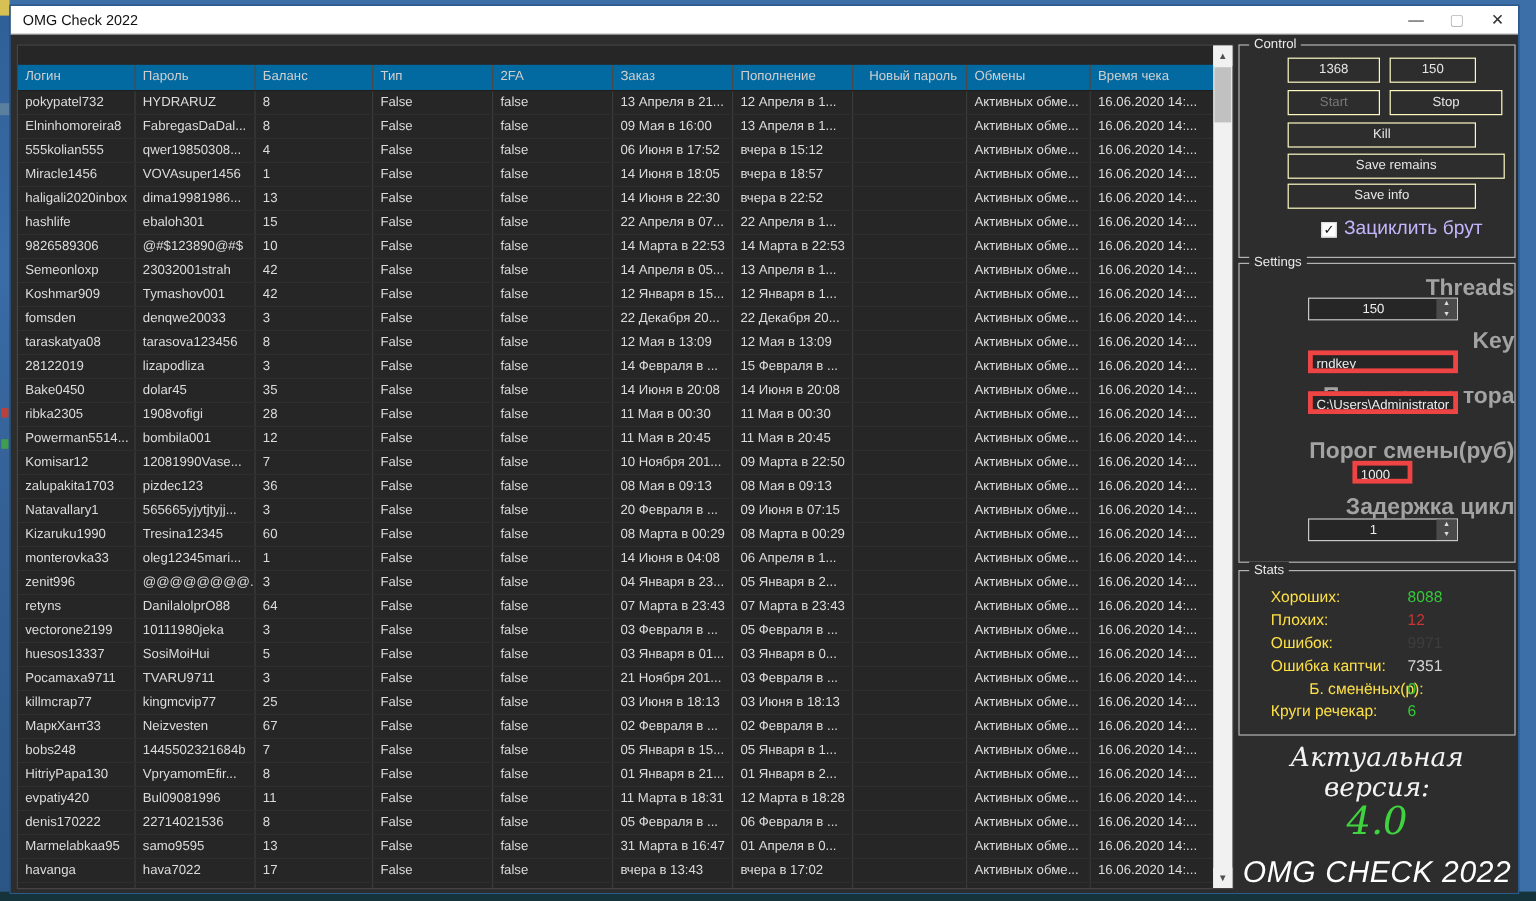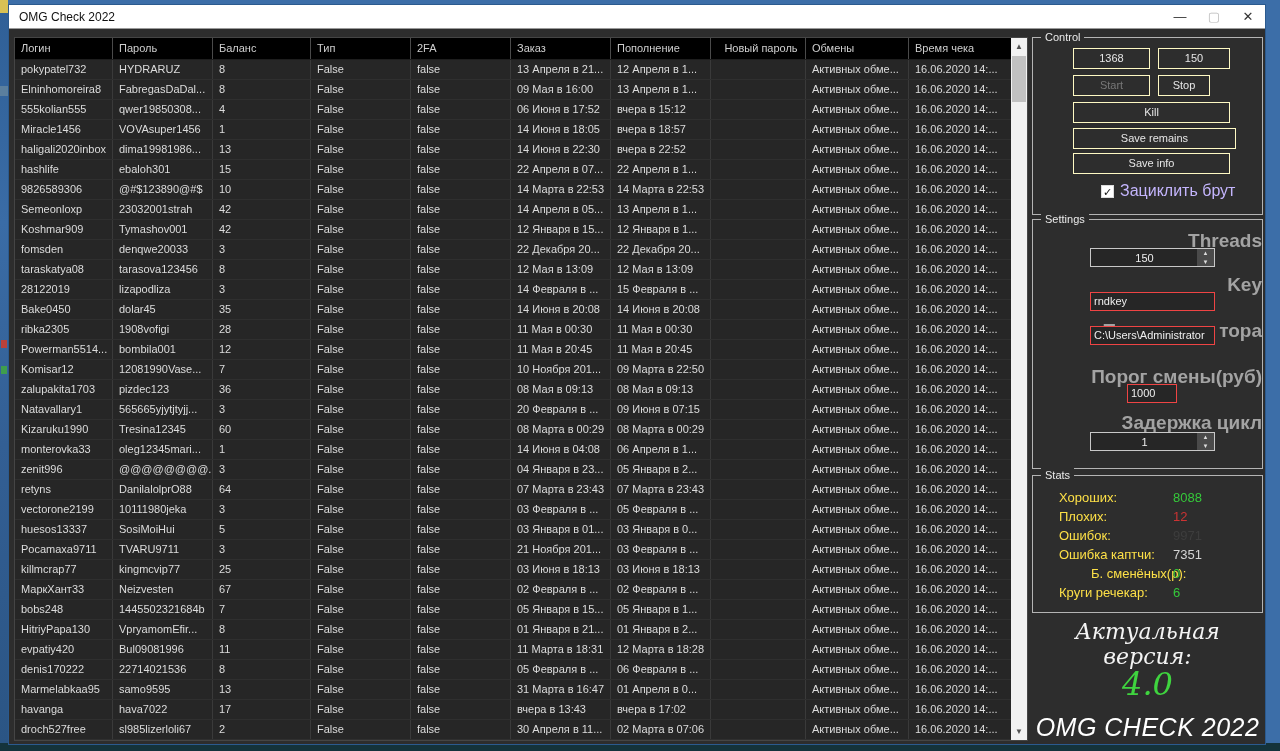--- a/index.html
+++ b/index.html
@@ -19,21 +19,21 @@
   .title-text { font-size:12px; color:#111; padding-left:10px; flex:1; }
   .win-btn { width:34px; height:23px; display:flex; align-items:center; justify-content:center;
     font-size:13px; color:#333; cursor:default; }
   .win-btn.max { color:#b9b9b9; }
   .client { position:absolute; left:0; top:24px; width:1256px; height:715px; background:#2d2d2d; overflow:hidden; }
 
   
   .table-wrap { position:absolute; left:5px; top:8px; width:1014px; height:704px;
     background:#262626; border:1px solid #454545; z-index:1; }
   .grid { position:absolute; left:0; top:0; width:997px; height:702px; overflow:hidden; }
-  .hdr-row { display:flex; height:22px; background:#000000; border-bottom:1px solid #1e1e1e; }
+  .hdr-row { display:flex; height:22px; background:#0369a1; border-bottom:1px solid #1e1e1e;margin-top:16px; }
   .hdr-cell { color:#cfcfcf; font-size:11px; line-height:21px; padding-left:6px;
     border-right:1px solid #4a4a4a; overflow:hidden; white-space:nowrap; }
   .row { display:flex; height:20px; border-bottom:1px solid #2f2f2f; background:#262626; }
   .cell { color:#dcdcdc; font-size:11px; line-height:19px; padding-left:6px;
     border-right:1px solid #3a3a3a; overflow:hidden; white-space:nowrap; }
   .c0{width:98px;} .c1{width:100px;} .c2{width:98px;} .c3{width:100px;} .c4{width:100px;}
   .c5{width:100px;} .c6{width:100px;} .c7{width:95px;text-align:center;} .c8{width:103px;} .c9{width:103px;border-right:none;}
 
   
   .vscroll { position:absolute; right:0; top:0; width:16px; height:702px; background:#f1f1f1; }
@@ -49,39 +49,39 @@
   .gb-control { left:1023px; top:8px; width:231px; height:178px; }
   .gb-settings { left:1023px; top:190px; width:231px; height:250px; }
   .gb-stats { left:1023px; top:446px; width:231px; height:138px; }
 
   .btn { background:#2d2d2d; border:1px solid #fef9c3; color:#e6e6e6; font-size:11px;
     font-family:"Liberation Sans",sans-serif; text-align:center; cursor:pointer; position:absolute; height:21px; line-height:19px; }
   .btn.disabled { color:#787878; }
   .b-count1 { left:40px; top:10px; width:77px; }
   .b-count2 { left:125px; top:10px; width:72px; }
   .b-start  { left:40px; top:37px; width:77px; }
-  .b-stop   { left:125px; top:37px; width:52px; }
+  .b-stop   { left:125px; top:37px; width:94px; }
   .b-kill   { left:40px; top:64px; width:157px; }
-  .b-saverem{ left:40px; top:90px; width:163px; }
+  .b-saverem{ left:40px; top:90px; width:181px; }
   .b-saveinf{ left:40px; top:115px; width:157px; }
 
   .chk-row { position:absolute; left:68px; top:144px; display:flex; align-items:center; }
   .chk-box { width:13px; height:13px; background:#ffffff; border:1px solid #dcdcdc; color:#111;
     font-size:11px; line-height:12px; text-align:center; margin-right:6px; }
   .chk-label { color:#c4b5fd; font-size:16px; }
 
   .set-label { position:absolute; width:100%; text-align:right; color:#a3a3a3;
     font-size:19px; font-weight:bold; }
   .spinner { position:absolute; left:57px; width:125px; height:19px; background:#262626;
     border:1px solid #c8c8c8; color:#eee; font-size:11px; }
   .spin-val { position:absolute; left:0; top:0; width:107px; text-align:center; line-height:18px; }
   .spin-btns { position:absolute; right:0; top:0; width:17px; height:17px; background:#4a4a4a; }
   .spin-up, .spin-dn { height:8.5px; font-size:6px; color:#ddd; text-align:center; line-height:8px; cursor:pointer; }
   .txt-input { position:absolute; left:57px; width:125px; height:19px; background:#262626;
-    border:1px solid #ef4444; color:#eee; font-size:11px; line-height:17px; padding-left:3px;
+    border:4px solid #ef4444; color:#eee; font-size:11px; line-height:17px; padding-left:3px;
     white-space:nowrap; overflow:hidden; }
   .txt-small { left:94px; width:50px; }
 
   .stats-line { position:absolute; left:26px; font-size:13px; color:#fde047; }
   .stats-val { position:absolute; left:140px; font-size:13px; }
 
   .ver-label { position:absolute; left:1023px; top:590px; width:231px; text-align:center;
     font-family:"DejaVu Serif",serif; font-style:italic; font-size:22px; color:#f4f4f4; z-index:3; }
   .ver-num { position:absolute; left:1023px; top:636px; width:231px; text-align:center;
     font-family:"DejaVu Serif",serif; font-style:italic; font-size:32px; color:#3fd43f; z-index:3; }

